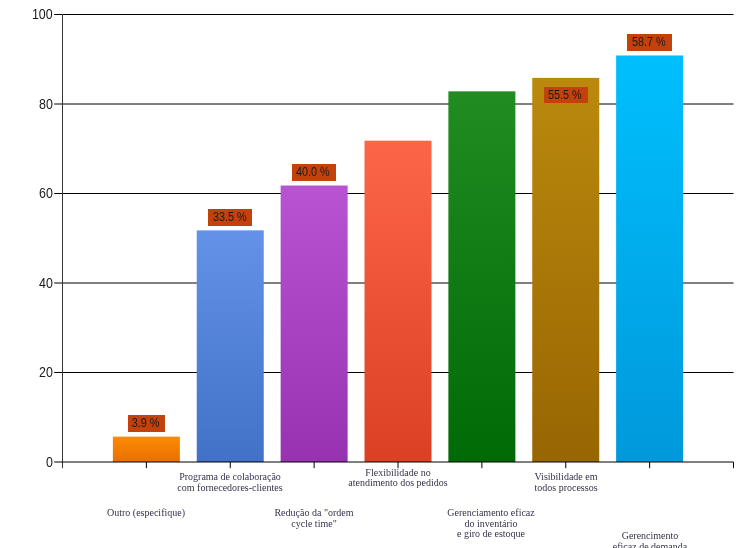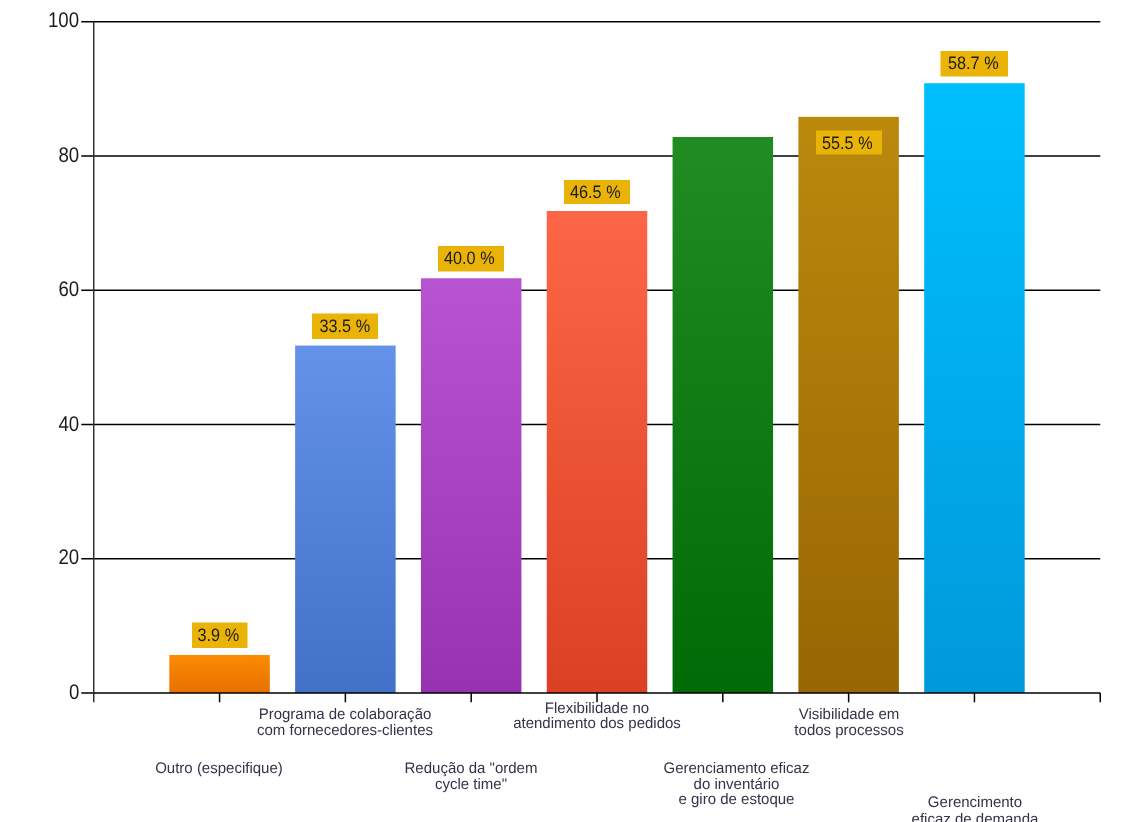--- a/index.html
+++ b/index.html
@@ -5,26 +5,26 @@
   html,body{margin:0;padding:0;background:#ffffff;}
   body{width:748px;height:548px;overflow:hidden;
        font-family:"Liberation Sans",sans-serif;}
   #chart{position:relative;width:748px;height:548px;background:#fff;}
   #gfx{position:absolute;left:0;top:0;}
   .ylabel{position:absolute;font-family:"Liberation Sans",sans-serif;
           font-size:14.2px;color:#1b1b1b;text-align:right;white-space:nowrap;
           line-height:1;transform:scaleX(0.875);transform-origin:100% 50%;}
   .dlabel{position:absolute;font-family:"Liberation Sans",sans-serif;
           font-size:12px;color:#1b1b1b;text-align:center;white-space:nowrap;}
-  .dlabel .chip{background:#eab308;display:inline-block;padding:0 3.5px;
+  .dlabel .chip{background:#c2410c;display:inline-block;padding:0 3.5px;
                 line-height:16.3px;height:16.3px;}
   .dlabel .txt{display:inline-block;font-style:normal;
                transform:translateX(-0.8px) scaleX(0.902);
                transform-origin:50% 50%;}
-  .cat{position:absolute;font-family:Liberation Sans, sans-serif;
+  .cat{position:absolute;font-family:Liberation Serif, serif;
        font-size:10.2px;color:#33334a;text-align:center;line-height:10.45px;}
   .cat .ln{transform:scaleX(0.982);}
 </style>
 </head>
 <body>
 
 <div id="chart">
 
   <svg id="gfx" width="748" height="548">
     <defs id="grads">
@@ -99,21 +99,20 @@
   <div class="ylabel" style="right: 695.4px; top: 454.7px;">0</div>
   <div class="ylabel" style="right: 695.4px; top: 365.2px;">20</div>
   <div class="ylabel" style="right: 695.4px; top: 275.7px;">40</div>
   <div class="ylabel" style="right: 695.4px; top: 186.2px;">60</div>
   <div class="ylabel" style="right: 695.4px; top: 96.7px;">80</div>
   <div class="ylabel" style="right: 695.4px; top: 7.2px;">100</div>
 
   <div class="dlabel" style="left: 76.375px; top: 415.494px; width: 140px;"><span class="chip"><span class="txt">3.9 %</span></span></div>
   <div class="dlabel" style="left: 160.25px; top: 209.211px; width: 140px;"><span class="chip"><span class="txt">33.5 %</span></span></div>
   <div class="dlabel" style="left: 244.125px; top: 164.367px; width: 140px;"><span class="chip"><span class="txt">40.0 %</span></span></div>
-  <div class="dlabel" style="left: 328px; top: 119.523px; width: 140px;"><span class="chip"><span class="txt">46.5 %</span></span></div>
   <div class="dlabel" style="left: 495.75px; top: 56.7416px; width: 140px; margin-top: 30px;"><span class="chip"><span class="txt">55.5 %</span></span></div>
   <div class="dlabel" style="left: 579.625px; top: 34.3196px; width: 140px;"><span class="chip"><span class="txt">58.7 %</span></span></div>
 
   <div class="cat" style="left: 51.375px; top: 508.2px; width: 190px;">
       <div class="ln">Outro (especifique)</div>
     </div>
   <div class="cat" style="left: 135.25px; top: 472.4px; width: 190px;">
       <div class="ln">Programa de colaboração</div>
       <div class="ln">com fornecedores-clientes</div>
     </div>

